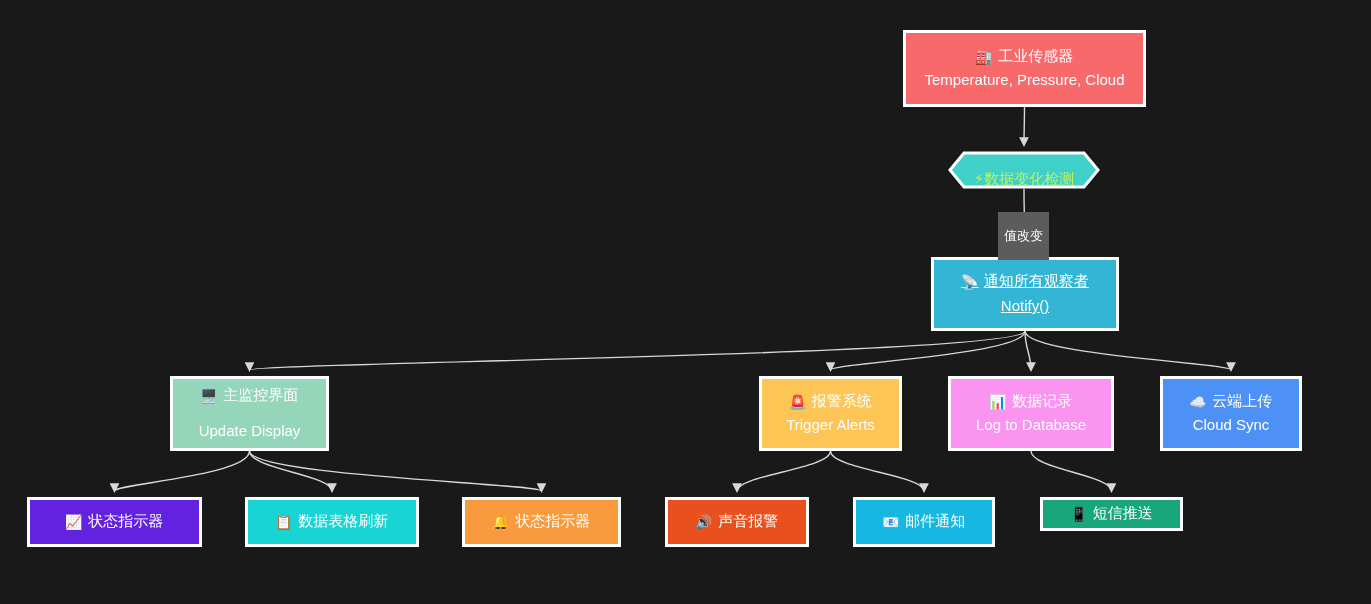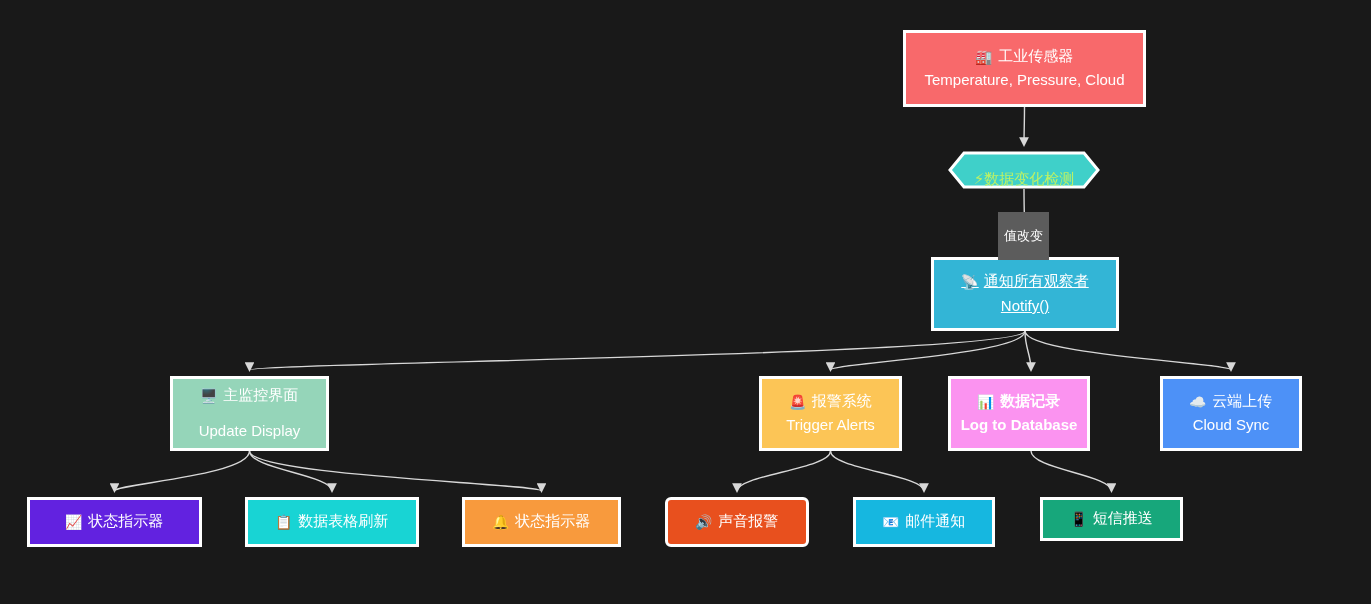--- a/index.html
+++ b/index.html
@@ -122,40 +122,40 @@
       <span class="line2">Notify()</span>
     </div>
     <div class="node" style="left: 170px; top: 376px; width: 159px; height: 75px; background: rgb(149, 213, 185); gap: 12px;">
       <span class="line1"><span class="ico">🖥️</span><span>主监控界面</span></span>
       <span class="line2">Update Display</span>
     </div>
     <div class="node" style="left: 759px; top: 376px; width: 143px; height: 75px; background: rgb(252, 197, 86);">
       <span class="line1"><span class="ico">🚨</span><span>报警系统</span></span>
       <span class="line2">Trigger Alerts</span>
     </div>
-    <div class="node" style="left: 948px; top: 376px; width: 142px; height: 75px; background: rgb(251, 147, 240); font-weight: bold;">
+    <div class="node" style="left: 948px; top: 376px; width: 166px; height: 75px; background: rgb(251, 147, 240);">
       <span class="line1"><span class="ico">📊</span><span>数据记录</span></span>
       <span class="line2">Log to Database</span>
     </div>
     <div class="node" style="left: 1160px; top: 376px; width: 142px; height: 75px; background: rgb(77, 145, 247);">
       <span class="line1"><span class="ico">☁️</span><span>云端上传</span></span>
       <span class="line2">Cloud Sync</span>
     </div>
     <div class="node" style="left: 27px; top: 497px; width: 175px; height: 50px; background: rgb(98, 34, 224);">
       <span class="line1"><span class="ico">📈</span><span>状态指示器</span></span>
     </div>
     <div class="node" style="left: 245px; top: 497px; width: 174px; height: 50px; background: rgb(24, 212, 212);">
       <span class="line1"><span class="ico">📋</span><span>数据表格刷新</span></span>
     </div>
     <div class="node" style="left: 462px; top: 497px; width: 159px; height: 50px; background: rgb(248, 154, 61);">
       <span class="line1"><span class="ico">🔔</span><span>状态指示器</span></span>
     </div>
-    <div class="node" style="left: 665px; top: 497px; width: 144px; height: 50px; background: rgb(232, 80, 30); border-radius: 6px;">
+    <div class="node" style="left: 665px; top: 497px; width: 144px; height: 50px; background: rgb(232, 80, 30);">
       <span class="line1"><span class="ico">🔊</span><span>声音报警</span></span>
     </div>
     <div class="node" style="left: 853px; top: 497px; width: 142px; height: 50px; background: rgb(22, 183, 224);">
       <span class="line1"><span class="ico">📧</span><span>邮件通知</span></span>
     </div>
-    <div class="node" style="left: 1040px; top: 497px; width: 143px; height: 44px; background: rgb(23, 167, 123);">
+    <div class="node" style="left: 1040px; top: 497px; width: 143px; height: 34px; background: rgb(23, 167, 123);">
       <span class="line1"><span class="ico">📱</span><span>短信推送</span></span>
     </div>
     <div class="edge-label" style="left: 998px; top: 212px;">值改变</div>
   </div>
 
 </body></html>

